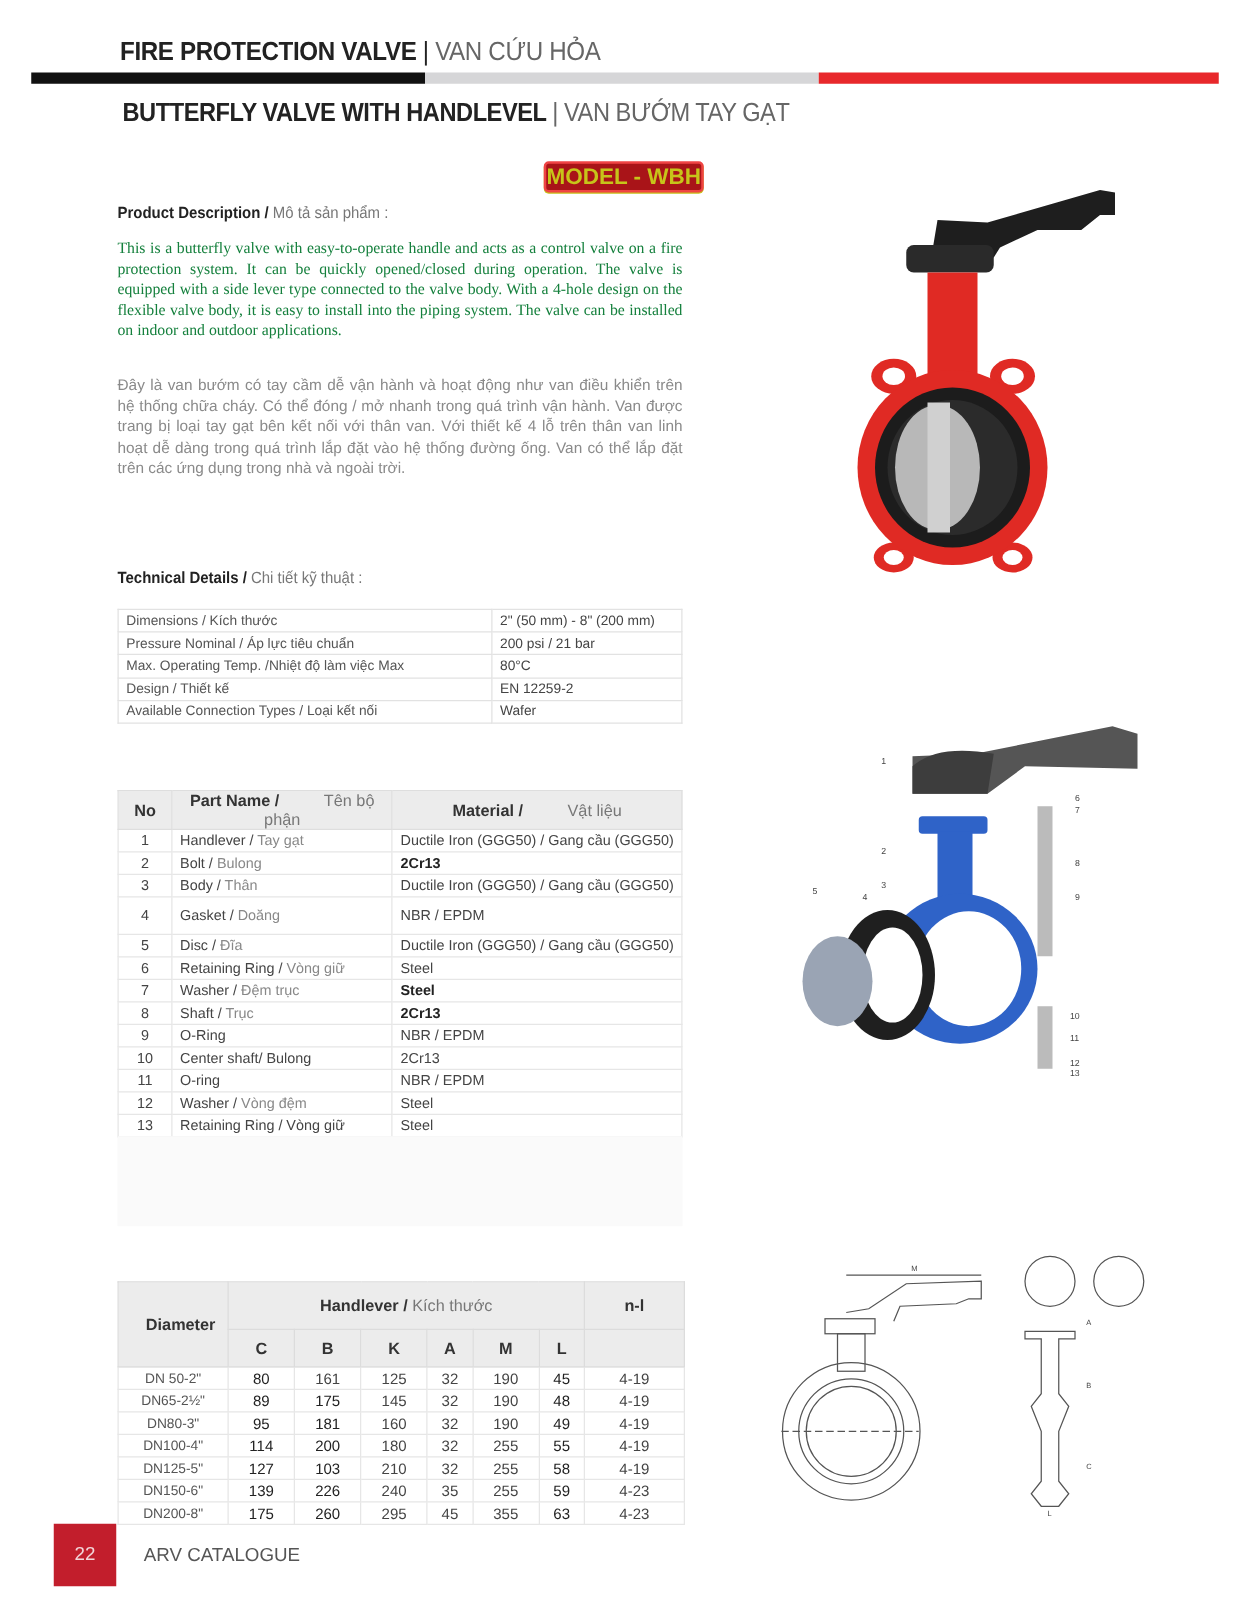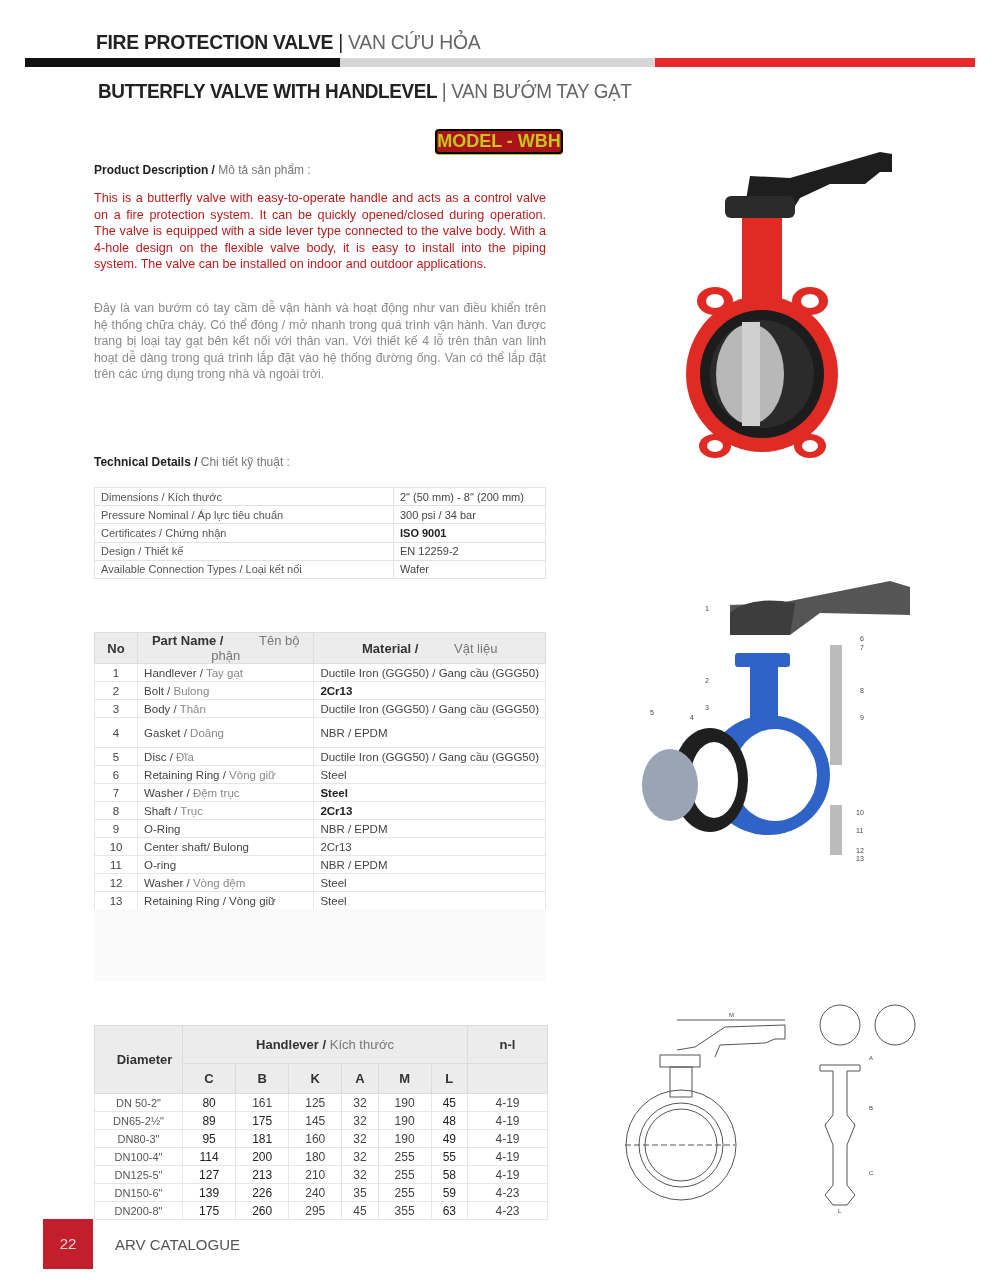--- a/index.html
+++ b/index.html
@@ -13,26 +13,26 @@
   .h1 .sep { color: #222; font-weight: normal; }
   .h1 .vi { color: #666; font-weight: normal; }
   .bar { top: 58px; height: 9px; }
   .bar.black { left: 25px; width: 315px; background: #111; }
   .bar.grey { left: 340px; width: 315px; background: #d6d6d8; }
   .bar.red { left: 655px; width: 320px; background: #e8282b; }
   .h2 { left: 98px; top: 79px; font-size: 21px; font-weight: bold; color: #222; letter-spacing: -0.4px; transform: scaleX(0.9); transform-origin: left; white-space: nowrap; }
   .h2 .vi { color: #666; font-weight: normal; }
 
   
-  .model { left: 435px; top: 129px; width: 128px; height: 25px; background: #a91418; border: 2px solid #000000; border-radius: 4px; color: #c7c41a; font-weight: bold; font-size: 18px; line-height: 21px; text-align: center; box-shadow: 0 1px 0 #c6c01a; }
+  .model { left: 435px; top: 129px; width: 128px; height: 25px; background: #a91418; border: 2px solid #ef4444; border-radius: 4px; color: #c7c41a; font-weight: bold; font-size: 18px; line-height: 21px; text-align: center; box-shadow: 0 1px 0 #c6c01a; }
 
   .sect { font-size: 13px; font-weight: bold; color: #222; transform: scaleX(0.92); transform-origin: left; white-space: nowrap; }
   .sect .vi { color: #777; font-weight: normal; }
 
-  .desc-en { left: 94px; top: 190px; width: 452px; font-size: 12.6px; line-height: 16.6px; color: #b91c1c; text-align: justify; }
+  .desc-en { left: 94px; top: 190px; width: 452px; font-size: 12.6px; line-height: 16.6px; color: #15803d; text-align: justify; font-family: Liberation Serif, serif; }
   .desc-vi { left: 94px; top: 300px; width: 452px; font-size: 12.3px; line-height: 16.6px; color: #8a8a8a; text-align: justify; }
 
   
   table { border-collapse: collapse; }
   .tech { left: 94px; top: 487px; width: 452px; font-size: 11px; }
   .tech td { border: 1px solid #e2e2e2; height: 18.2px; padding: 0 6px; color: #555; white-space: nowrap; }
   .tech td.v { width: 152px; color: #444; }
   .tech td.b { font-weight: bold; color: #222; }
 
   
@@ -94,25 +94,25 @@
   <span class="vi">Chi tiết kỹ thuật :</span>
 </div>
 <table class="abs tech">
   <tbody>
       <tr>
         <td>Dimensions / Kích thước</td>
         <td class="v">2" (50 mm) - 8" (200 mm)</td>
       </tr>
   <tr>
         <td>Pressure Nominal / Áp lực tiêu chuẩn</td>
-        <td class="v">300 psi / 34 bar</td>
-      </tr>
-  <tr>
-        <td>Certificates / Chứng nhận</td>
-        <td class="v b">ISO 9001</td>
+        <td class="v">200 psi / 21 bar</td>
+      </tr>
+  <tr>
+        <td>Max. Operating Temp. /Nhiệt độ làm việc Max</td>
+        <td class="v">80°C</td>
       </tr>
   <tr>
         <td>Design / Thiết kế</td>
         <td class="v">EN 12259-2</td>
       </tr>
   <tr>
         <td>Available Connection Types / Loại kết nối</td>
         <td class="v">Wafer</td>
       </tr>
 </tbody>
@@ -246,21 +246,21 @@
         <td class="b">200</td>
         <td>180</td>
         <td>32</td>
         <td>255</td>
         <td class="b">55</td>
         <td>4-19</td>
       </tr>
   <tr>
         <td class="d">DN125-5"</td>
         <td class="b">127</td>
-        <td class="b">213</td>
+        <td class="b">103</td>
         <td>210</td>
         <td>32</td>
         <td>255</td>
         <td class="b">58</td>
         <td>4-19</td>
       </tr>
   <tr>
         <td class="d">DN150-6"</td>
         <td class="b">139</td>
         <td class="b">226</td>

